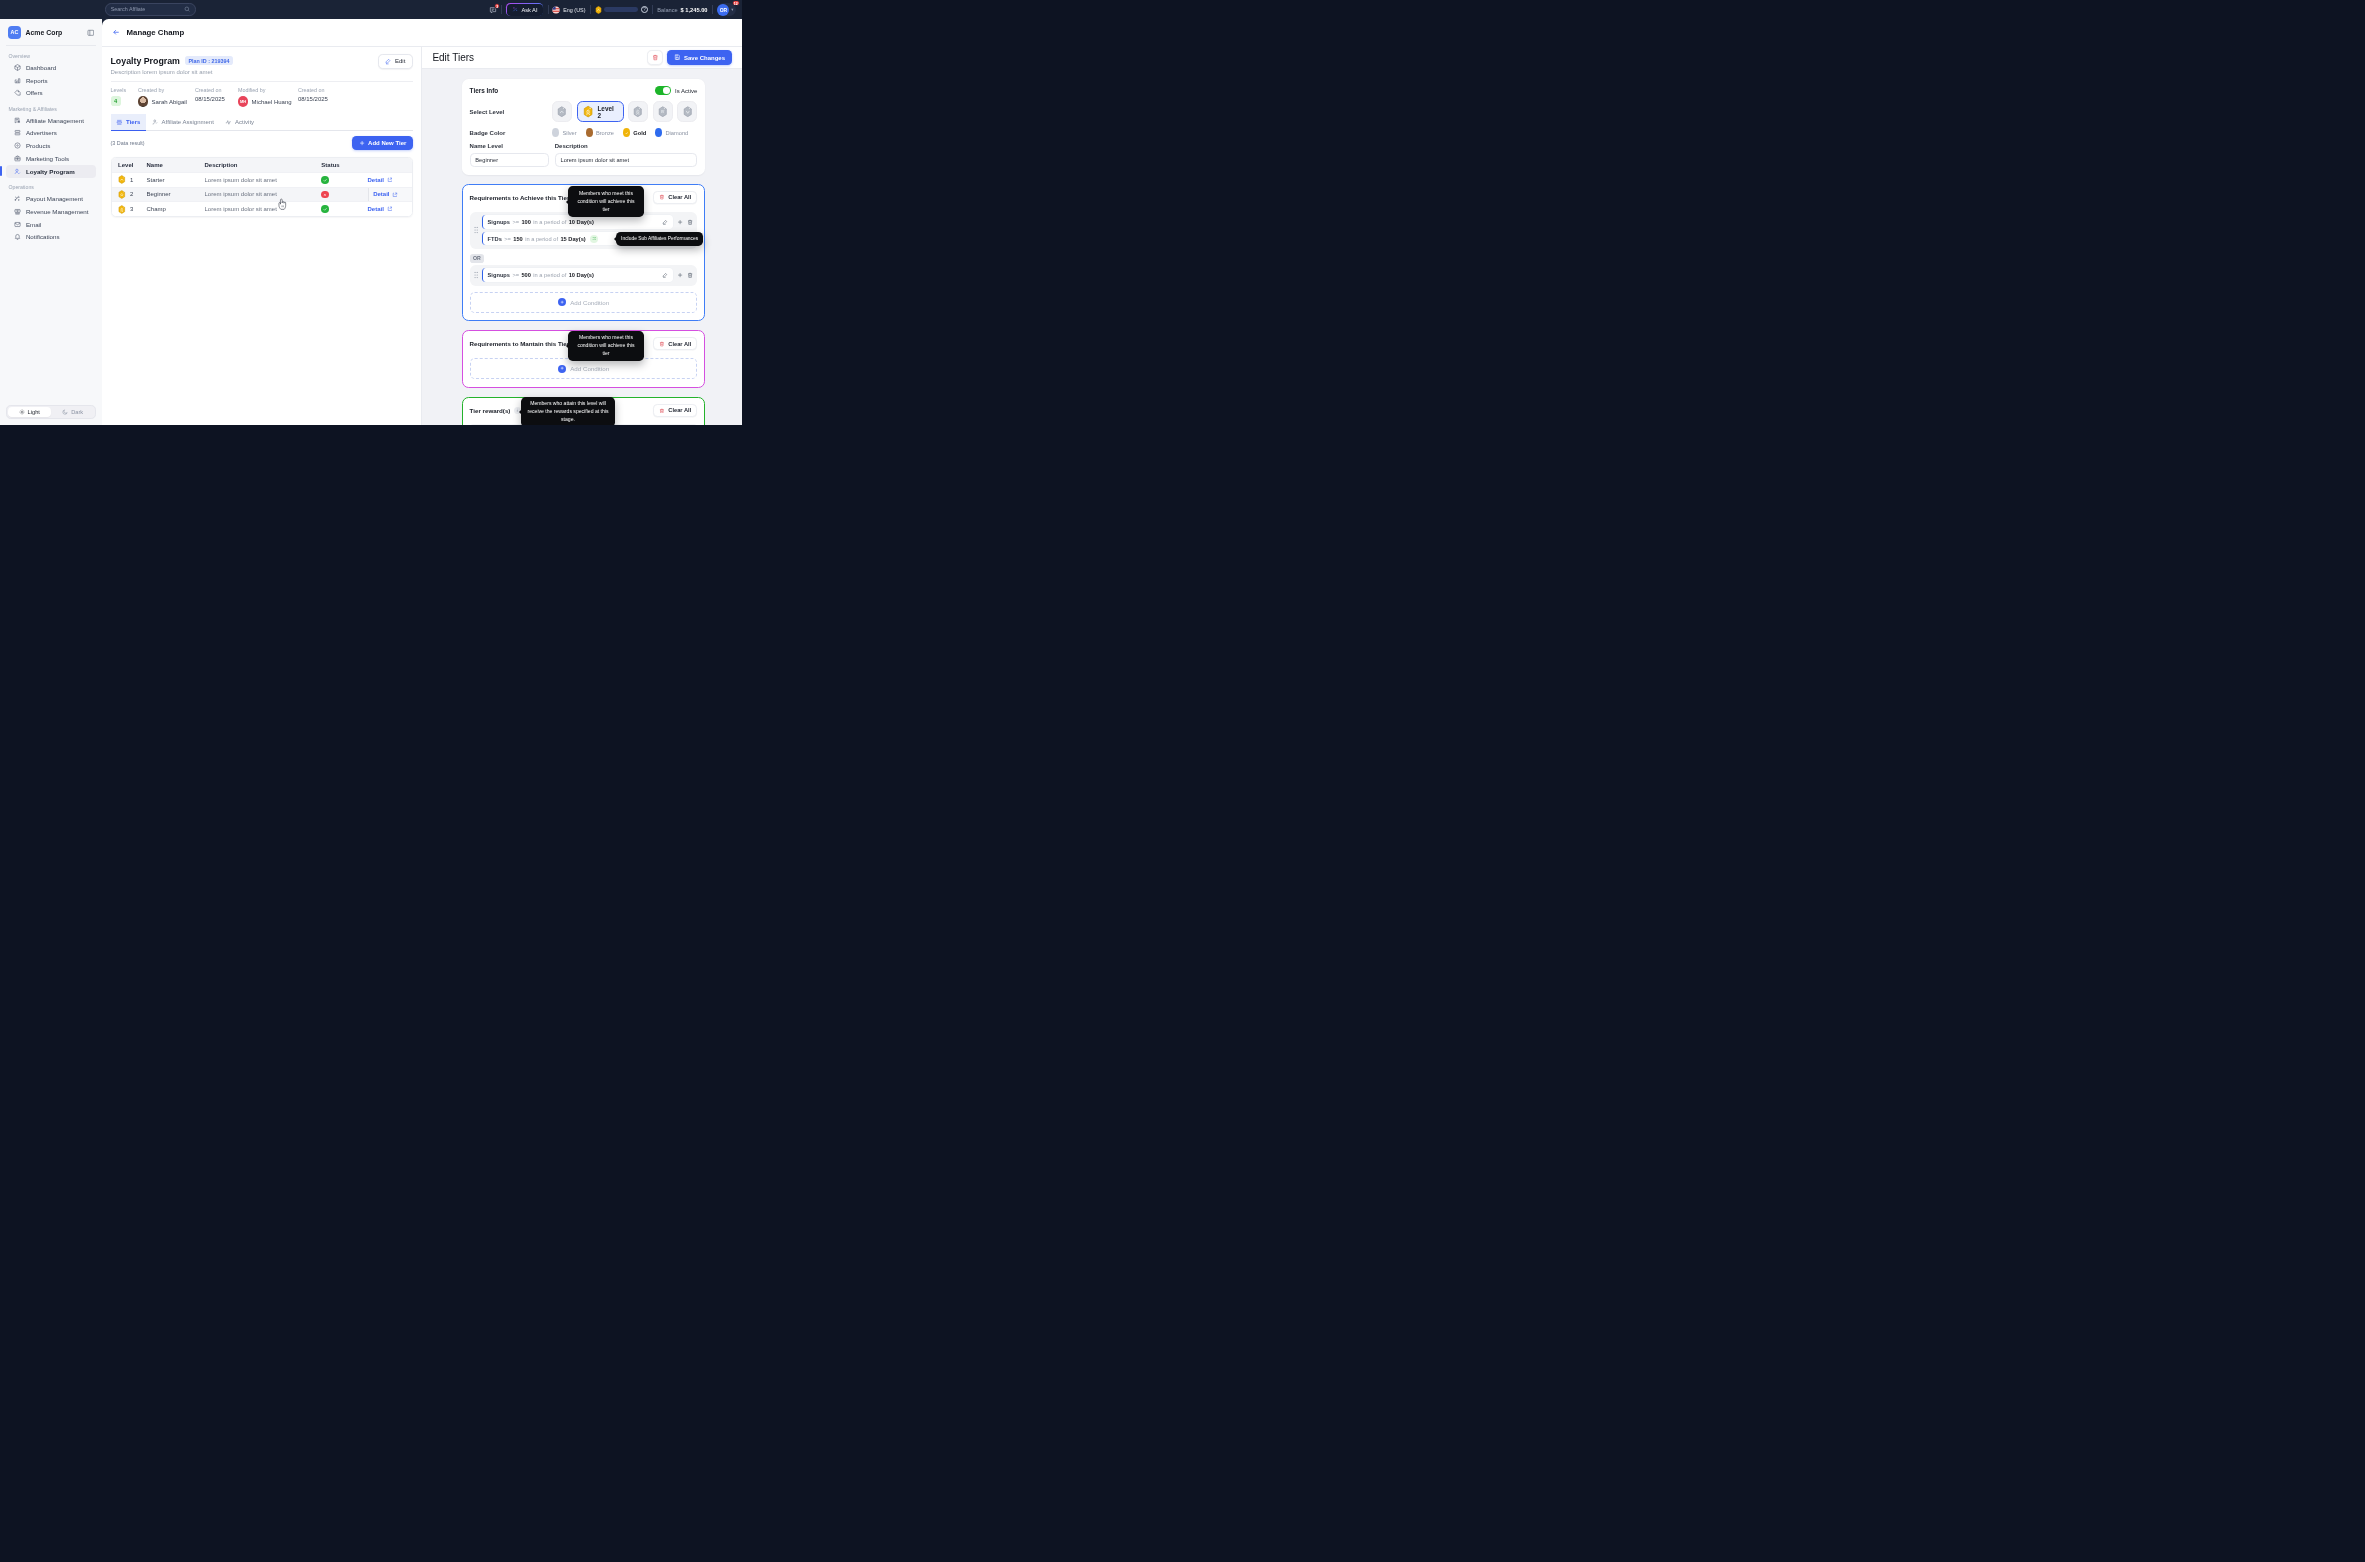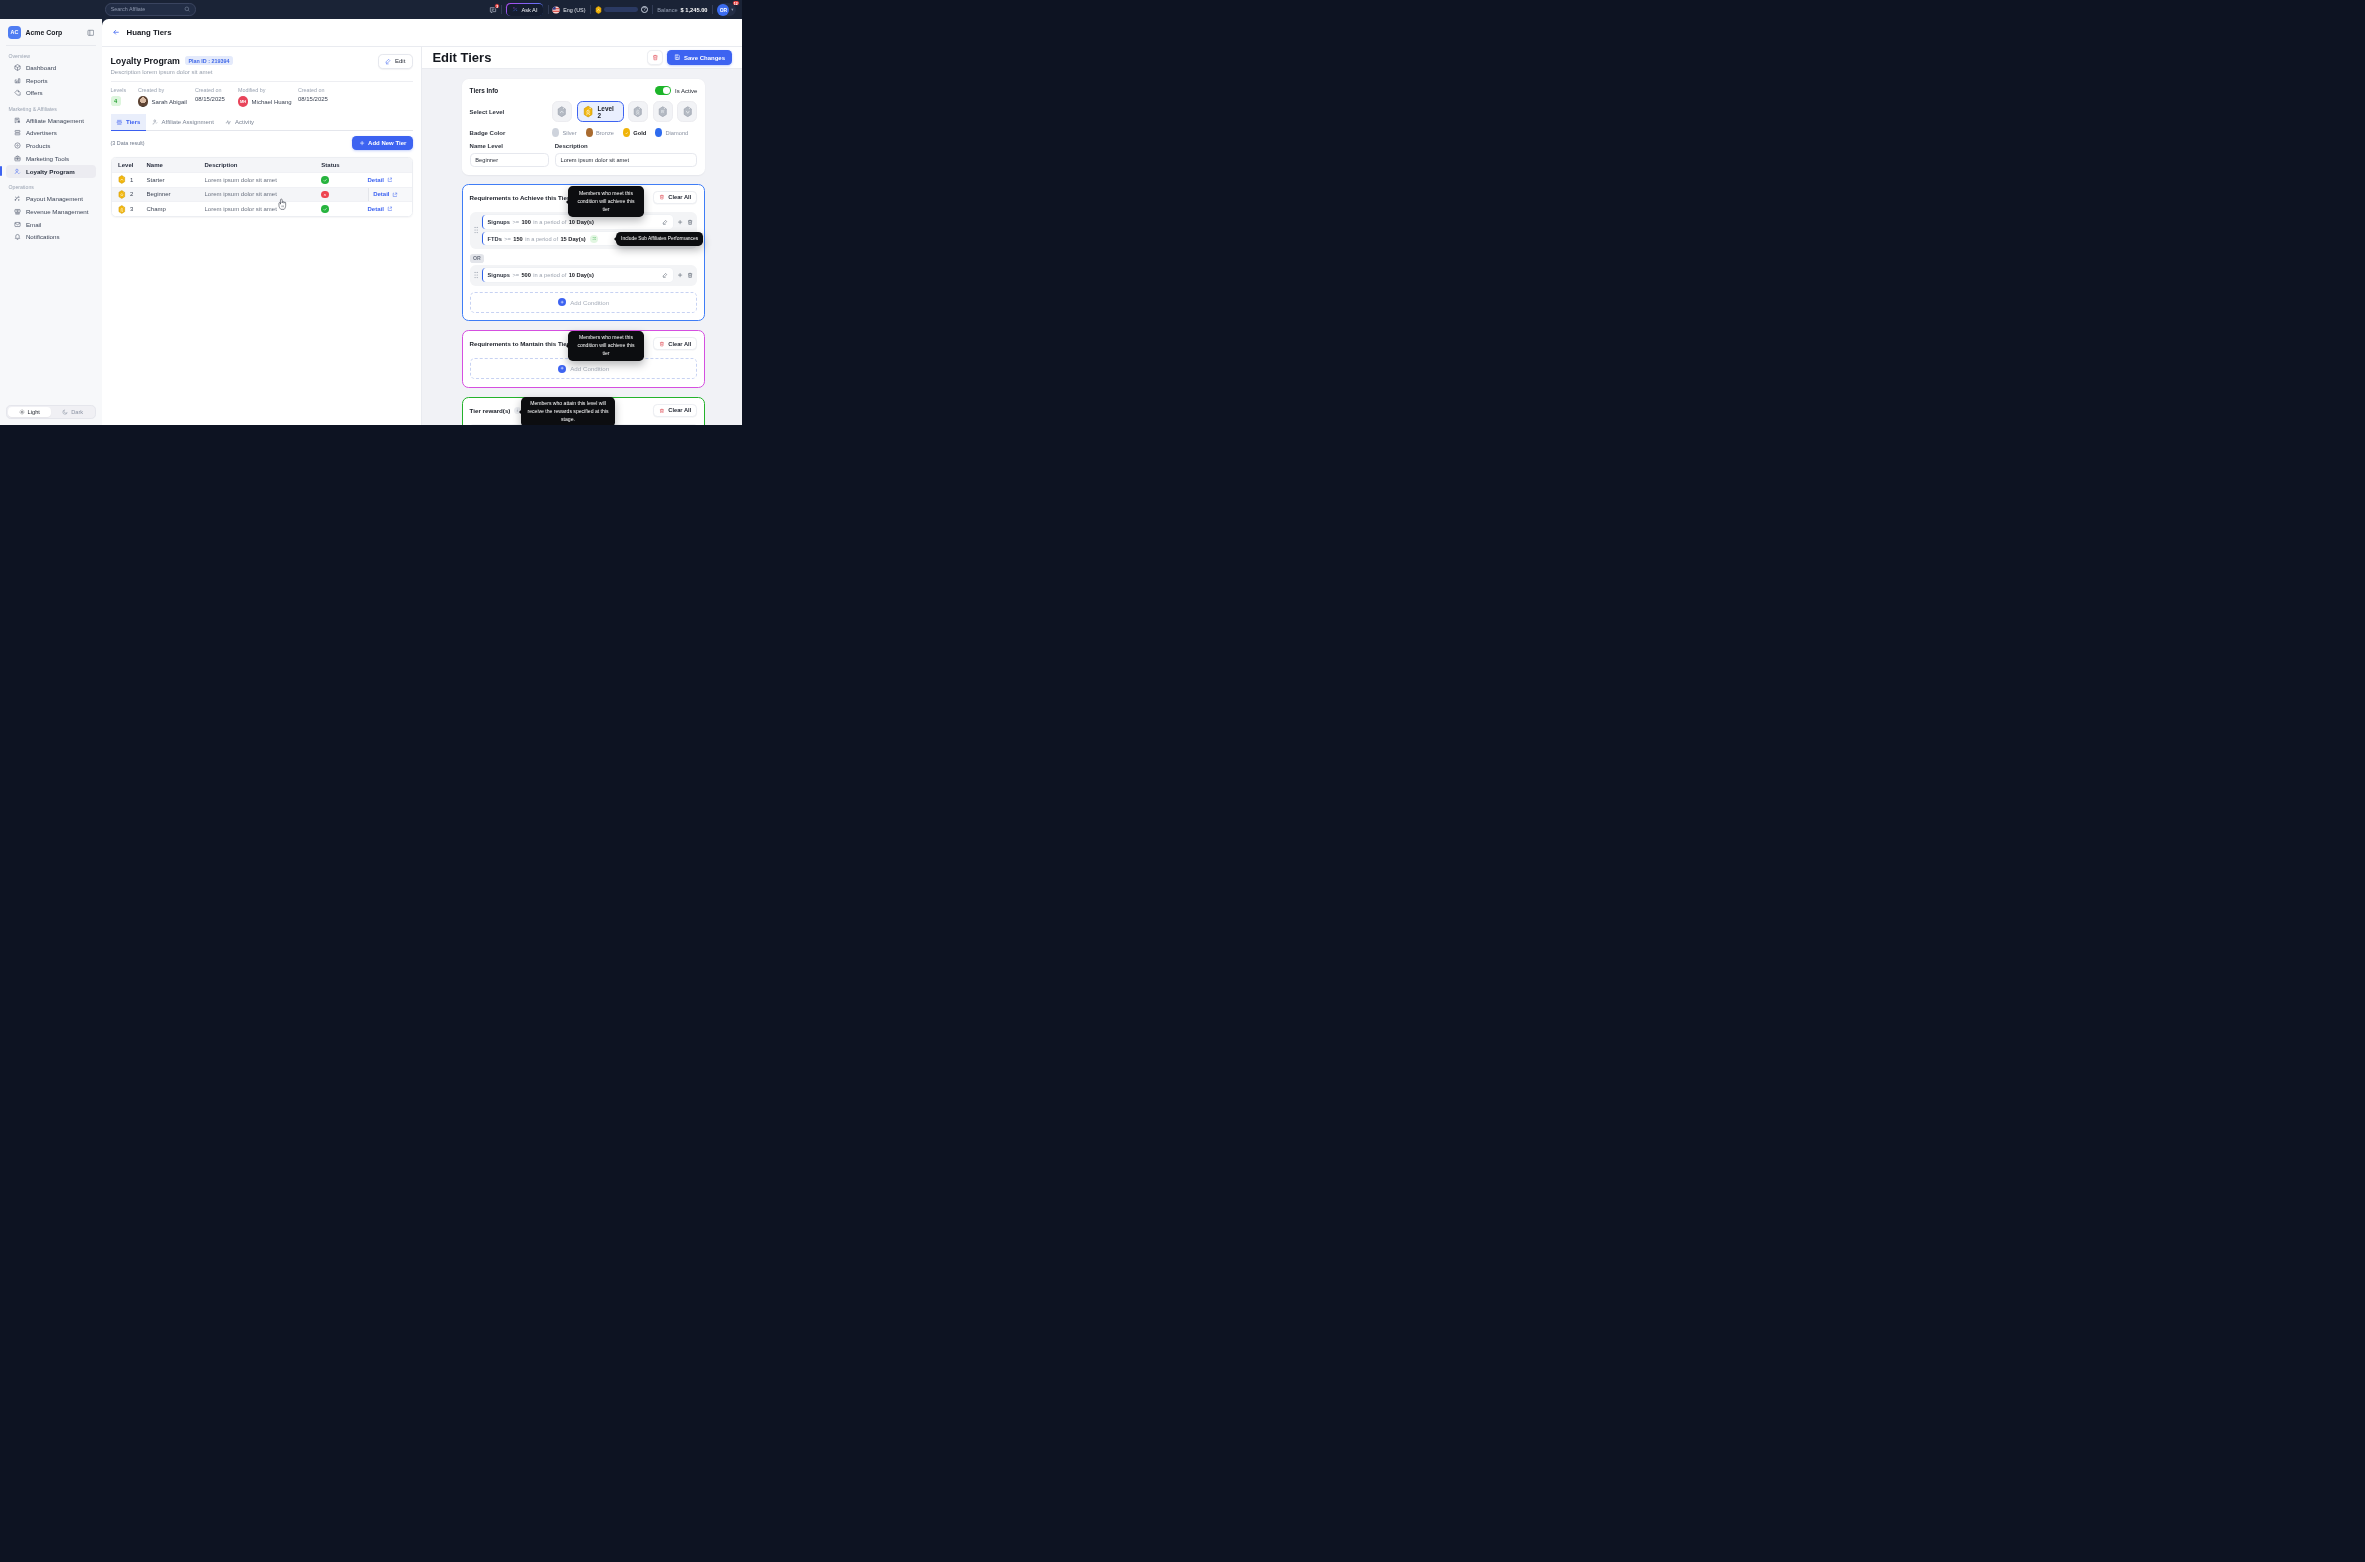--- a/index.html
+++ b/index.html
@@ -96,21 +96,21 @@
   .c-desc{flex:1;color:#6b7280;}
   .c-status{width:50px;display:flex;justify-content:flex-start;padding-left:3.8px;}
   .c-detail{width:44px;display:flex;align-items:center;gap:2.8px;color:#3d63f1;font-weight:600;height:100%;}
   .t-row.hover .c-detail{background:#f7f8fa;border-left:0.5px solid #e3e5ea;padding-left:4.7px;width:44px;}
   .st-ic{width:7.6px;height:7.6px;border-radius:50%;display:flex;align-items:center;justify-content:center;}
   .st-ok{background:#27b43e;} .st-no{background:#ee4450;}
 
   
   .rpanel{position:absolute;left:319px;top:28px;right:0;bottom:0;border-left:0.5px solid #e9ebf0;display:flex;flex-direction:column;}
   .rp-head{height:22px;background:#fff;border-bottom:0.5px solid #e9ebf0;display:flex;align-items:center;padding:0 10.4px;}
-  .rp-title{font-size:13px;font-weight:700;color:#14171e;flex:1;}
+  .rp-title{font-size:10px;font-weight:400;color:#14171e;flex:1;}
   .icon-btn{width:15.6px;height:15px;border:0.5px solid #eceef2;border-radius:4.7px;background:#fff;display:flex;align-items:center;
             justify-content:center;box-shadow:0 0.5px 0.9px rgba(20,24,40,.05);}
   .save-btn{display:flex;align-items:center;gap:3.8px;height:15px;padding:0 6.6px;margin-left:4.7px;background:#3d63f1;border-radius:4.3px;
             color:#fff;font-size:6px;font-weight:600;box-shadow:0 0.9px 2.4px rgba(61,99,241,.3);}
   .rp-body{flex:1;background:#f1f2f6;padding:9.5px 37px 0 40px;overflow:hidden;}
 
   .card{background:#fff;border-radius:6.6px;padding:7.6px;box-shadow:0 0.5px 1.4px rgba(20,24,40,.05);}
   .ti-head{display:flex;align-items:center;justify-content:space-between;}
   .ti-title{font-size:6.4px;font-weight:700;color:#191d26;}
   .isactive{display:flex;align-items:center;gap:3.8px;font-size:6px;color:#262b35;}
@@ -405,21 +405,21 @@
     </div>
   </div>
 
   <div class="content">
     <div class="page-head">
       <span class="back">
           <svg width="8.5" height="8.5" viewBox="0 0 24 24" fill="none" stroke="#3d63f1" stroke-width="2.2">
             <path d="M19 12 H5 M11 6 l-6 6 6 6"></path>
           </svg>
         </span>
-      <span class="page-title">Huang Tiers</span>
+      <span class="page-title">Manage Champ</span>
     </div>
 
     <div class="main-left">
       <div class="prog-row">
         <span class="prog-title">Loyalty Program</span>
         <span class="plan-badge">Plan ID : 219394</span>
         <span class="edit-btn">
           <span>
               <svg width="6.2" height="6.2" viewBox="0 0 24 24" fill="none" stroke="#3d63f1" stroke-width="2">
                 <path d="M14 5 l5 5 L9 20 H4 v-5 Z"></path>

